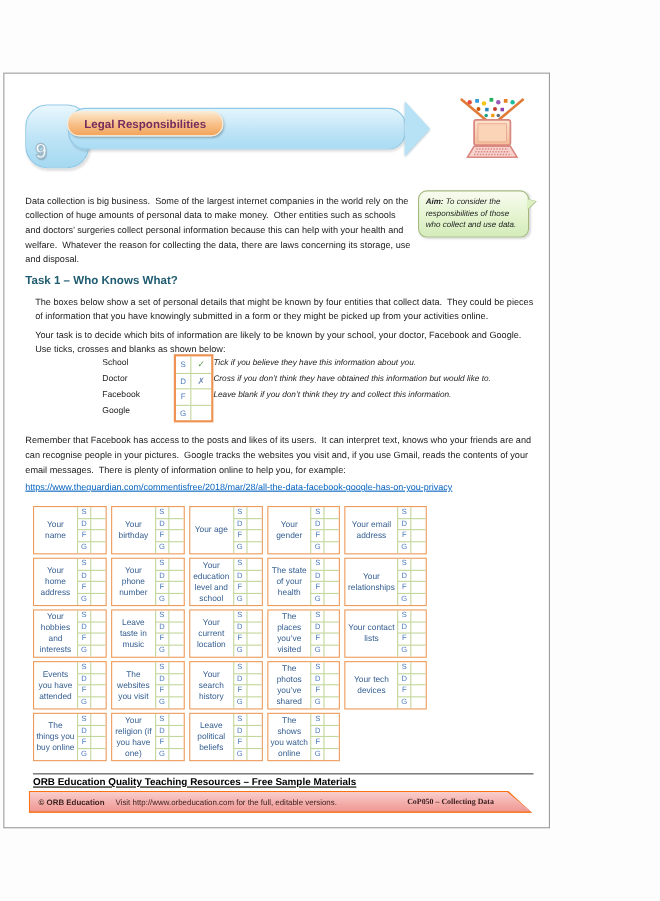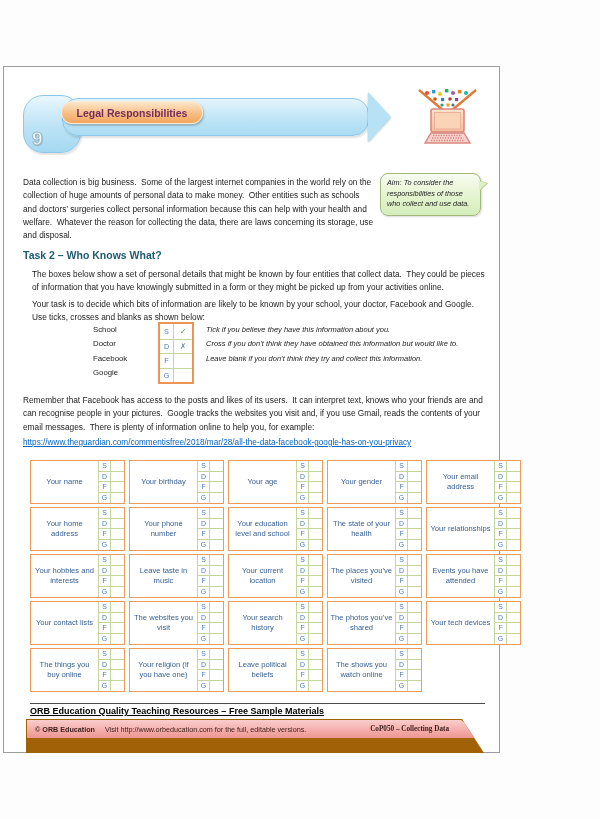--- a/index.html
+++ b/index.html
@@ -31,61 +31,61 @@
   
   .body-text { font-size:8.3px; line-height:1.6; color:#1c1c1c; white-space:pre-wrap; }
   .intro { position:absolute; left:19px; top:109px; width:352px; }
   .aim { position:absolute; left:376px; top:106px; width:101px; border:1px solid #A3B87C; border-radius:8px;
          background:linear-gradient(180deg,#F8FCF1 0%,#E2F3CC 60%,#D4ECBB 100%);
          padding:4px 6px 5px 6px; font-size:7.3px; font-style:italic; line-height:1.45; color:#1c1c1c;
          box-shadow:1px 1px 2px rgba(0,0,0,.15); }
   .aim-tail { position:absolute; right:-7px; top:7px; width:0; height:0;
               border-top:2px solid transparent; border-bottom:8px solid transparent; border-left:8px solid #DCF0C4;
               filter:drop-shadow(1px 0 0 #A3B87C); }
-  .aim b { font-weight:normal; }
+  .aim b { font-weight:bold; }
 
   
   .task-heading { position:absolute; left:19px; top:182px; font-size:10.5px; font-weight:bold; color:#1E5B70; }
   .para1 { position:absolute; left:28px; top:201px; width:458px; }
   .para2 { position:absolute; left:28px; top:231px; width:458px; }
 
   .key { position:absolute; left:89px; top:255px; display:flex; align-items:flex-start; }
   .key-col .krow { height:14.5px; display:flex; align-items:center; }
   .key-entities { width:65px; }
   .key-entities .krow { font-size:7.8px; color:#222; }
   .key-table { border:2px solid #ED9455; background:#fff; }
   .key-row { display:grid; grid-template-columns:14px 18px; height:14.5px; }
   .key-row + .key-row { border-top:1px solid #C3D69B; }
   .key-letter { border-right:1px solid #C3D69B; display:flex; align-items:center; justify-content:center;
                 font-size:7.2px; color:#4B7BBE; }
   .key-mark { display:flex; align-items:center; justify-content:center; font-size:8px; }
   .key-mark.tick { color:#4E9A3C; }
   .key-mark.cross { color:#6E87B0; }
-  .key-descs { margin-left:12px; width:305px; }
+  .key-descs { margin-left:0; width:305px; }
   .key-descs .krow { font-size:7.5px; font-style:italic; color:#1c1c1c; }
 
   .para3 { position:absolute; left:19px; top:327px; width:462px; }
   .guardian-link { position:absolute; left:19px; top:371px; font-size:8.2px; color:#0563C1; text-decoration:underline; }
 
   
-  .grid { position:absolute; left:26px; top:393px; width:491px; display:grid;
+  .grid { position:absolute; left:26px; top:393px; width:358px; display:grid;
           grid-template-columns:repeat(5,1fr); gap:3px 4px; }
   .gblock { height:44px; border:1.5px solid #ED9B5A; background:#fff; display:flex; }
   .glabel { flex:1; display:flex; align-items:center; justify-content:center; text-align:center;
             font-size:7.6px; line-height:1.3; color:#365F91; padding:0 2px; }
   .gchecks { width:26px; display:grid; grid-template-columns:12px 14px; grid-template-rows:repeat(4,1fr); }
   .gcell { border-left:1px solid #C3D69B; border-bottom:1px solid #C3D69B; }
   .gchecks .gcell:nth-last-child(-n+2) { border-bottom:none; }
   .gletter { display:flex; align-items:center; justify-content:center; font-size:6.9px; color:#4B7BBE; }
 
   
   .footer-heading { position:absolute; left:26px; top:636px; width:455px; border-top:1px solid #4a4a4a;
                     padding-top:2px; font-size:9px; font-weight:bold; color:#000; text-decoration:underline; }
-  .pink-banner-outer { position:absolute; left:22px; top:652px; width:458px; height:34px;
-                       clip-path:polygon(0 0, 95.2% 0, 100% 100%, 0 100%); background:#a16207; }
+  .pink-banner-outer { position:absolute; left:22px; top:652px; width:458px; height:20px;
+                       clip-path:polygon(0 0, 95.2% 0, 100% 100%, 0 100%); background:#f97316; }
   .pink-banner-inner { position:absolute; left:1px; top:1px; width:456px; height:18px;
                        clip-path:polygon(0 0, 95.2% 0, 100% 100%, 0 100%);
                        background:linear-gradient(180deg,#F9CECC 0%,#F2A6A2 70%,#EE9793 100%);
                        display:flex; align-items:center; font-size:7.2px; color:#3B1D1D; }
   .pb-copy { font-weight:bold; margin-left:8px; }
   .pb-visit { margin-left:10px; }
   .pb-code { font-weight:bold; margin-left:auto; margin-right:34px;font-family:Liberation Serif, serif; }
 </style>
 </head>
 <body>
@@ -132,21 +132,21 @@
         <path d="M21 48.5 H50 M20 51 H51.5 M19 53.5 H53" stroke="#D98880" stroke-width="1.3" stroke-dasharray="1.3 1.3" fill="none"></path>
       </svg>
     </div>
 
     <p class="intro body-text">Data collection is big business.  Some of the largest internet companies in the world rely on the collection of huge amounts of personal data to make money.  Other entities such as schools and doctors’ surgeries collect personal information because this can help with your health and welfare.  Whatever the reason for collecting the data, there are laws concerning its storage, use and disposal.</p>
     <div class="aim">
       <div class="aim-tail"></div>
       <b>Aim:</b><span> To consider the responsibilities of those who collect and use data.</span>
     </div>
 
-    <h2 class="task-heading">Task 2 – Who Knows What?</h2>
+    <h2 class="task-heading">Task 1 – Who Knows What?</h2>
     <p class="para1 body-text">The boxes below show a set of personal details that might be known by four entities that collect data.  They could be pieces of information that you have knowingly submitted in a form or they might be picked up from your activities online.</p>
     <p class="para2 body-text">Your task is to decide which bits of information are likely to be known by your school, your doctor, Facebook and Google.  Use ticks, crosses and blanks as shown below:</p>
 
     <div class="key">
       <div class="key-col key-entities">
         <div class="krow">School</div>
           <div class="krow">Doctor</div>
           <div class="krow">Facebook</div>
           <div class="krow">Google</div>
       </div>
@@ -356,34 +356,34 @@
             <div class="gcell gblank"></div>
             <div class="gcell gletter">D</div>
             <div class="gcell gblank"></div>
             <div class="gcell gletter">F</div>
             <div class="gcell gblank"></div>
             <div class="gcell gletter">G</div>
             <div class="gcell gblank"></div>
           </div>
         </div>
         <div class="gblock">
+          <div class="glabel">Your contact lists</div>
+          <div class="gchecks">
+            <div class="gcell gletter">S</div>
+            <div class="gcell gblank"></div>
+            <div class="gcell gletter">D</div>
+            <div class="gcell gblank"></div>
+            <div class="gcell gletter">F</div>
+            <div class="gcell gblank"></div>
+            <div class="gcell gletter">G</div>
+            <div class="gcell gblank"></div>
+          </div>
+        </div>
+        <div class="gblock">
           <div class="glabel">Events you have attended</div>
-          <div class="gchecks">
-            <div class="gcell gletter">S</div>
-            <div class="gcell gblank"></div>
-            <div class="gcell gletter">D</div>
-            <div class="gcell gblank"></div>
-            <div class="gcell gletter">F</div>
-            <div class="gcell gblank"></div>
-            <div class="gcell gletter">G</div>
-            <div class="gcell gblank"></div>
-          </div>
-        </div>
-        <div class="gblock">
-          <div class="glabel">Your contact lists</div>
           <div class="gchecks">
             <div class="gcell gletter">S</div>
             <div class="gcell gblank"></div>
             <div class="gcell gletter">D</div>
             <div class="gcell gblank"></div>
             <div class="gcell gletter">F</div>
             <div class="gcell gblank"></div>
             <div class="gcell gletter">G</div>
             <div class="gcell gblank"></div>
           </div>

